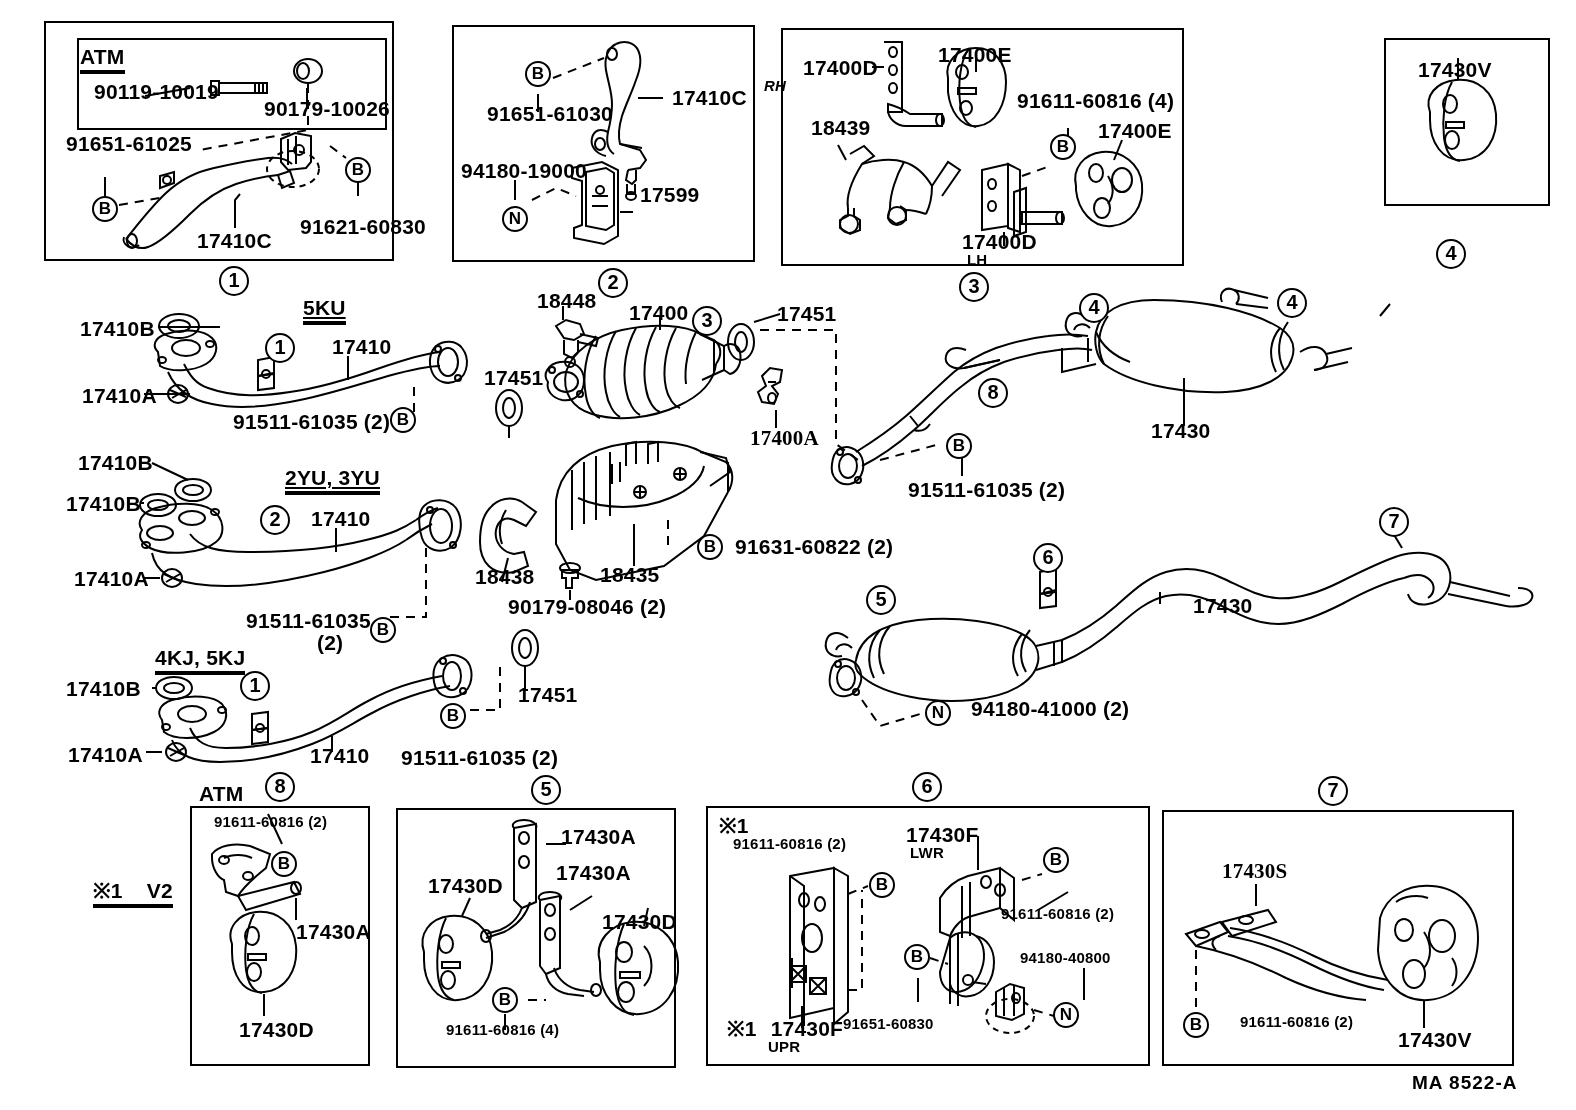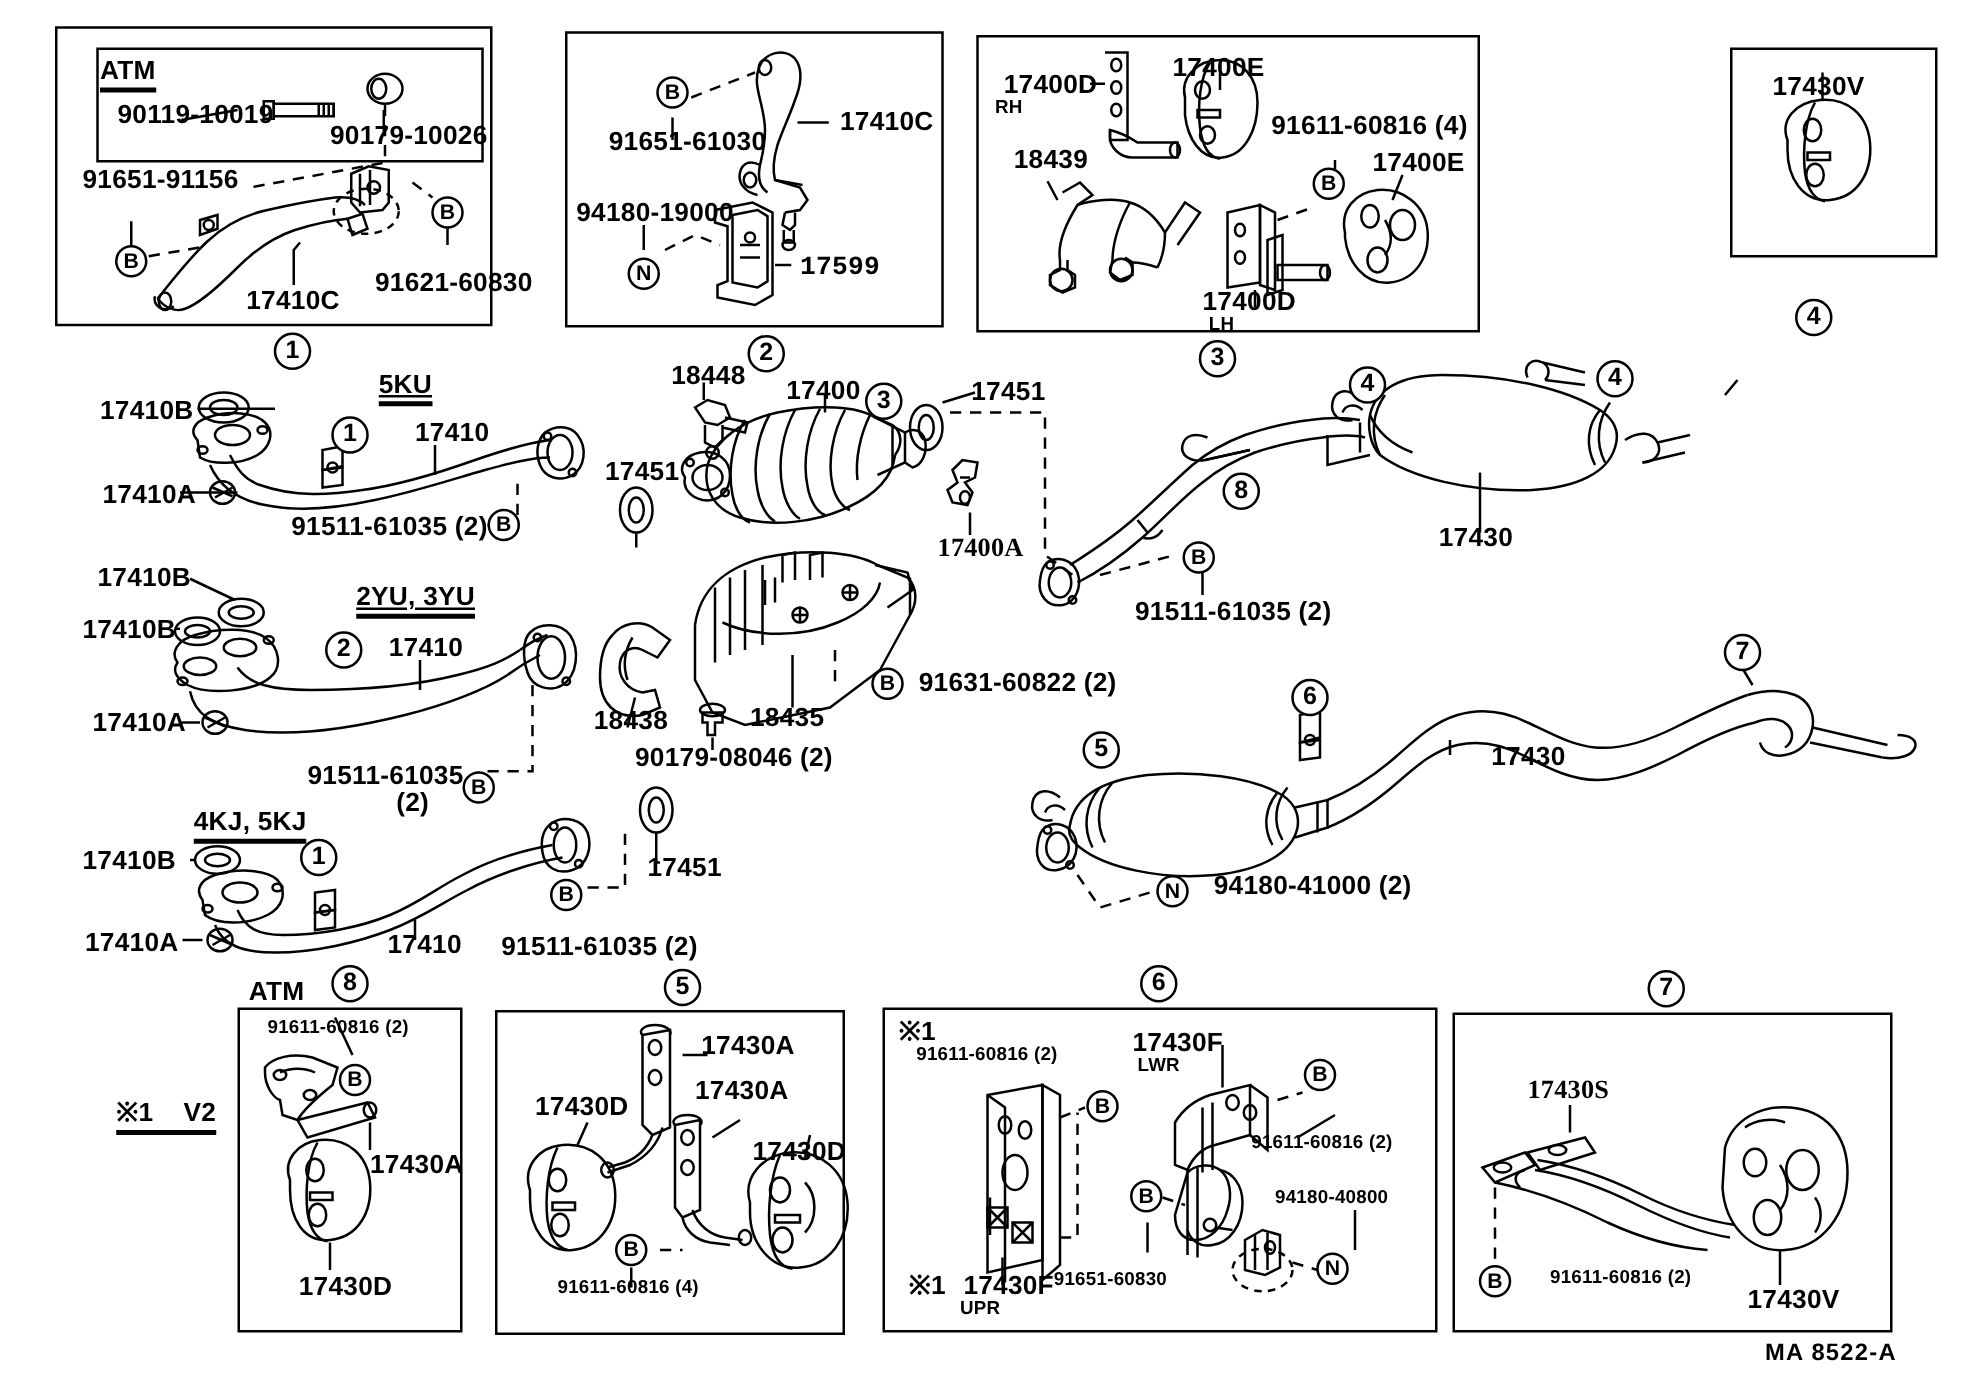--- a/index.html
+++ b/index.html
@@ -618,37 +618,37 @@
   <div class="panel" style="left:1384px;top:38px;width:166px;height:168px;"></div>
 
   <div class="panel" style="left:190px;top:806px;width:180px;height:260px;"></div>
   <div class="panel" style="left:396px;top:808px;width:280px;height:260px;"></div>
   <div class="panel" style="left:706px;top:806px;width:444px;height:260px;"></div>
   <div class="panel" style="left:1162px;top:810px;width:352px;height:256px;"></div>
 
   <div class="lbl ul" style="left:80px;top:46px;">ATM</div>
   <div class="lbl" style="left:94px;top:81px;">90119-10019</div>
   <div class="lbl" style="left:264px;top:98px;">90179-10026</div>
-  <div class="lbl" style="left:66px;top:133px;">91651-91156</div>
+  <div class="lbl" style="left:66px;top:133px;">91651-61025</div>
   <div class="lbl" style="left:300px;top:216px;">91621-60830</div>
   <div class="lbl" style="left:197px;top:230px;">17410C</div>
   <div class="mark" style="left:92px;top:196px;">B</div>
   <div class="mark" style="left:345px;top:157px;">B</div>
   <div class="cnum" style="left:219px;top:266px;">1</div>
 
   <div class="lbl" style="left:487px;top:103px;">91651-61030</div>
   <div class="lbl" style="left:672px;top:87px;">17410C</div>
   <div class="lbl" style="left:461px;top:160px;">94180-19000</div>
-  <div class="lbl" style="left:640px;top:204px;font-family:Liberation Mono, monospace;">17599</div>
+  <div class="lbl" style="left:640px;top:184px;">17599</div>
   <div class="mark" style="left:525px;top:61px;">B</div>
   <div class="mark" style="left:502px;top:206px;">N</div>
   <div class="cnum" style="left:598px;top:268px;">2</div>
 
   <div class="lbl" style="left:803px;top:57px;">17400D</div>
-  <div class="lbl sm" style="left:796px;top:78px;">RH</div>
+  <div class="lbl sm" style="left:764px;top:78px;font-style:italic;">RH</div>
   <div class="lbl" style="left:938px;top:44px;">17400E</div>
   <div class="lbl" style="left:1017px;top:90px;">91611-60816 (4)</div>
   <div class="lbl" style="left:1098px;top:120px;">17400E</div>
   <div class="lbl" style="left:811px;top:117px;">18439</div>
   <div class="lbl" style="left:962px;top:231px;">17400D</div>
   <div class="lbl sm" style="left:967px;top:252px;">LH</div>
   <div class="mark" style="left:1050px;top:134px;">B</div>
   <div class="cnum" style="left:959px;top:272px;">3</div>
 
   <div class="lbl" style="left:1418px;top:59px;">17430V</div>

